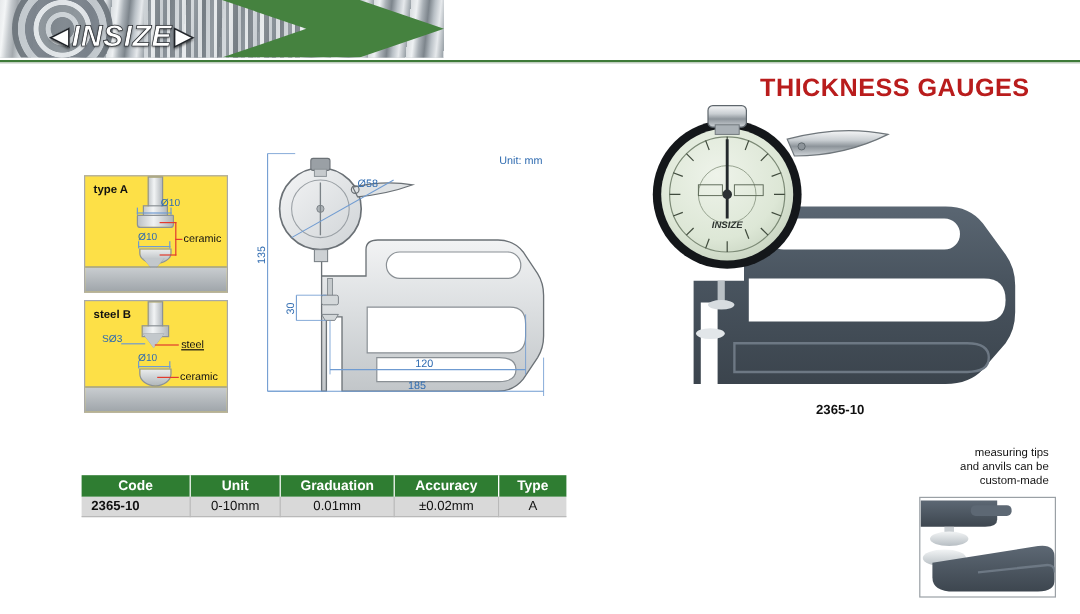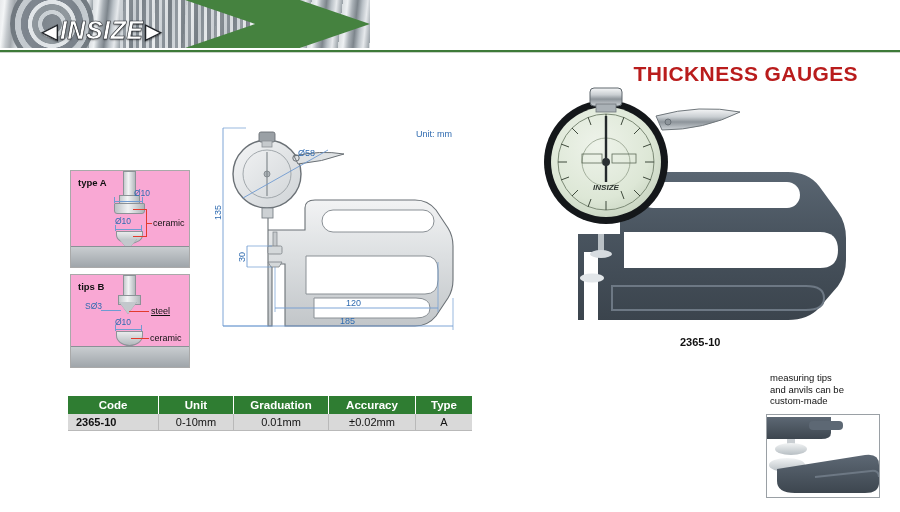--- a/index.html
+++ b/index.html
@@ -50,21 +50,21 @@
   .header-rule{position:absolute;left:0;top:50px;width:900px;height:2px;background:#3d7a38;}
   .header-rule2{position:absolute;left:0;top:52px;width:900px;height:1px;background:#c9d3c8;}
 
   
   .page-title{
     position:absolute;right:42px;top:62px;
     font-size:21px;font-weight:bold;letter-spacing:.4px;color:#b91c1c;
   }
 
   
-  .tip-panel{position:absolute;border:1px solid #a9a9a9;background:#f9a8d4;margin-top:24px;}
+  .tip-panel{position:absolute;border:1px solid #a9a9a9;background:#fde047;}
   #tip-a{left:70px;top:146px;width:118px;height:96px;}
   #tip-b{left:70px;top:250px;width:118px;height:92px;}
   .tip-label{position:absolute;left:7px;top:6px;font-size:9.5px;font-weight:bold;color:#111;}
   .tip-table{position:absolute;left:0;bottom:0;width:100%;height:20px;
     background:linear-gradient(180deg,#c9cdd0,#9fa5aa);border-top:1px solid #8b9196;}
   .spindle{position:absolute;background:linear-gradient(90deg,#c6cacd,#f2f4f5 40%,#b4b9bd);
     border:1px solid #8c9297;}
   .anvil-flat{position:absolute;background:linear-gradient(90deg,#bcc1c5,#f0f2f3 45%,#aeb4b8);
     border:1px solid #8c9297;border-radius:1px 1px 3px 3px;}
   .cone{position:absolute;width:0;height:0;border-left:9px solid transparent;
@@ -79,21 +79,21 @@
 
   
   .drawing{position:absolute;left:210px;top:112px;width:250px;height:228px;}
   .unit-txt{position:absolute;left:206px;top:17px;font-size:9px;color:#2f6bb0;}
 
   
   .photo{position:absolute;left:520px;top:82px;width:360px;height:240px;}
   .photo-caption{position:absolute;left:680px;top:336px;font-size:11px;font-weight:bold;color:#111;}
 
   
-  .note{position:absolute;right:10px;top:372px;width:120px;text-align:left;
+  .note{position:absolute;right:26px;top:372px;width:120px;text-align:right;
         font-size:9.5px;line-height:11.5px;color:#111;}
   .note-img{position:absolute;right:20px;top:414px;width:112px;height:82px;
         border:1px solid #9aa0a5;background:#fff;overflow:hidden;}
 
   
   .spec{position:absolute;left:68px;top:396px;border-collapse:collapse;
         font-size:11px;}
   .spec th{
     background:#2f7d32;color:#fff;font-weight:bold;font-size:11.5px;
     padding:3px 6px;border-right:1px solid #fff;text-align:center;
@@ -149,21 +149,21 @@
   <div class="lead-red" style="left:62px;top:38px;width:14px;height:1px;"></div>
   <div class="lead-red" style="left:75px;top:38px;width:1px;height:28px;"></div>
   <div class="lead-red" style="left:62px;top:65px;width:14px;height:1px;"></div>
   <div class="lead-red" style="left:75px;top:52px;width:6px;height:1px;"></div>
   <div class="lead-txt" style="left:82px;top:47px;">ceramic</div>
 
   <div class="tip-table"></div>
 </div>
 
 <div class="tip-panel" id="tip-b">
-  <div class="tip-label">tips B</div>
+  <div class="tip-label">steel B</div>
 
   <div class="spindle" style="left:52px;top:0;width:11px;height:22px;"></div>
   <div class="spindle" style="left:47px;top:20px;width:21px;height:8px;"></div>
   <div class="cone" style="left:48px;top:27px;border-left-width:9px;border-right-width:9px;border-top-width:12px;"></div>
 
   <div class="dimline" style="left:30px;top:35px;width:20px;height:1px;"></div>
   <div class="dim-txt" style="left:14px;top:26px;">SØ3</div>
   <div class="lead-red" style="left:58px;top:36px;width:20px;height:1px;"></div>
   <div class="lead-txt" style="left:80px;top:31px;text-decoration:underline;">steel</div>
 

